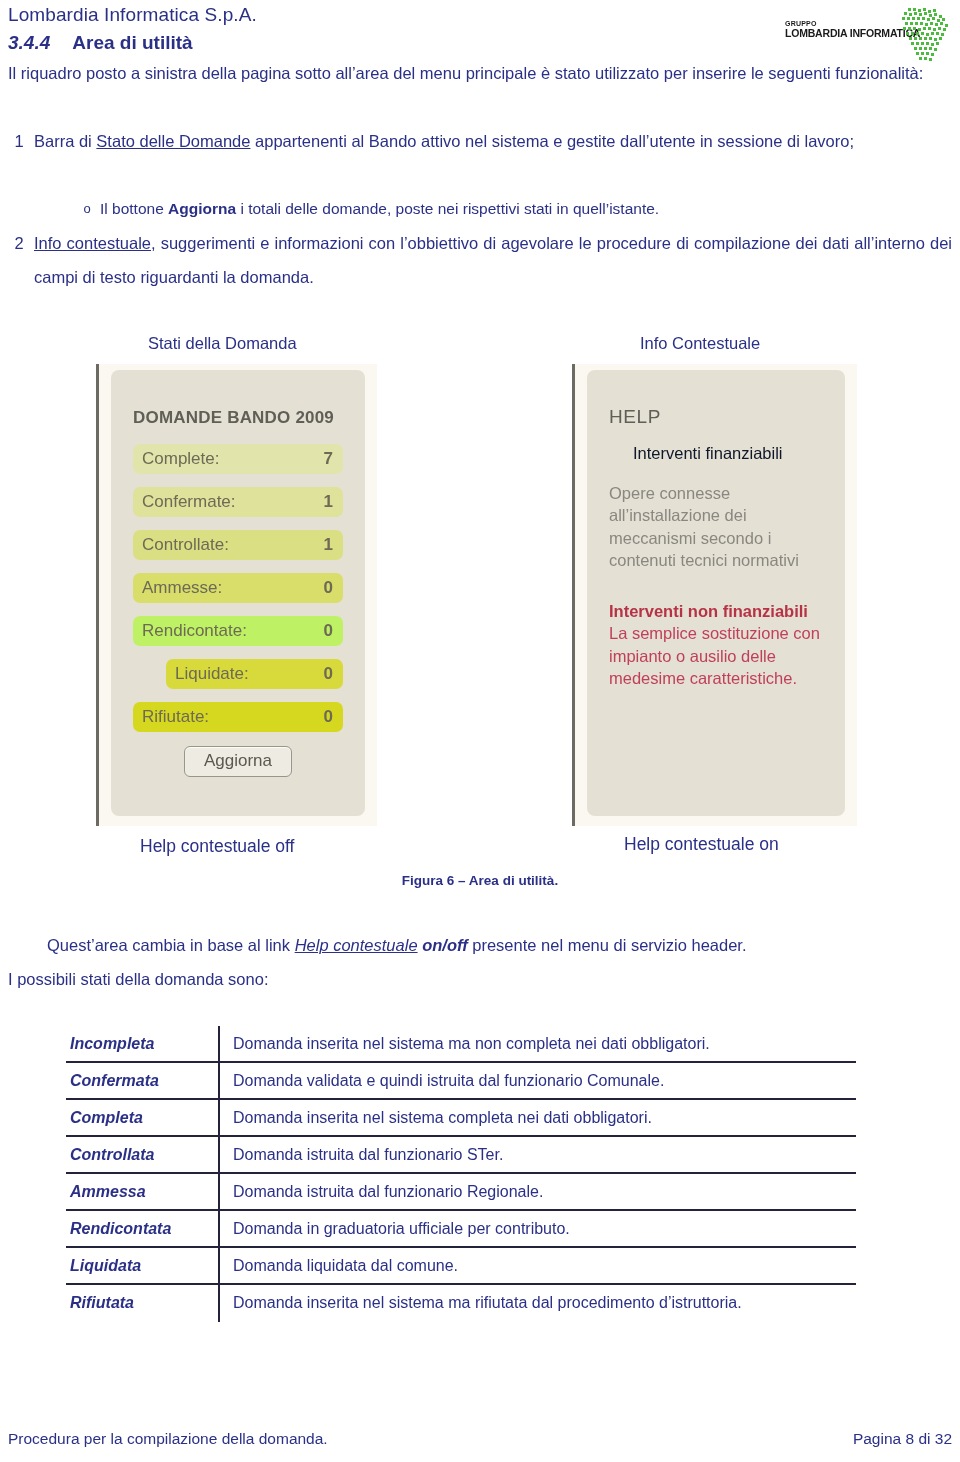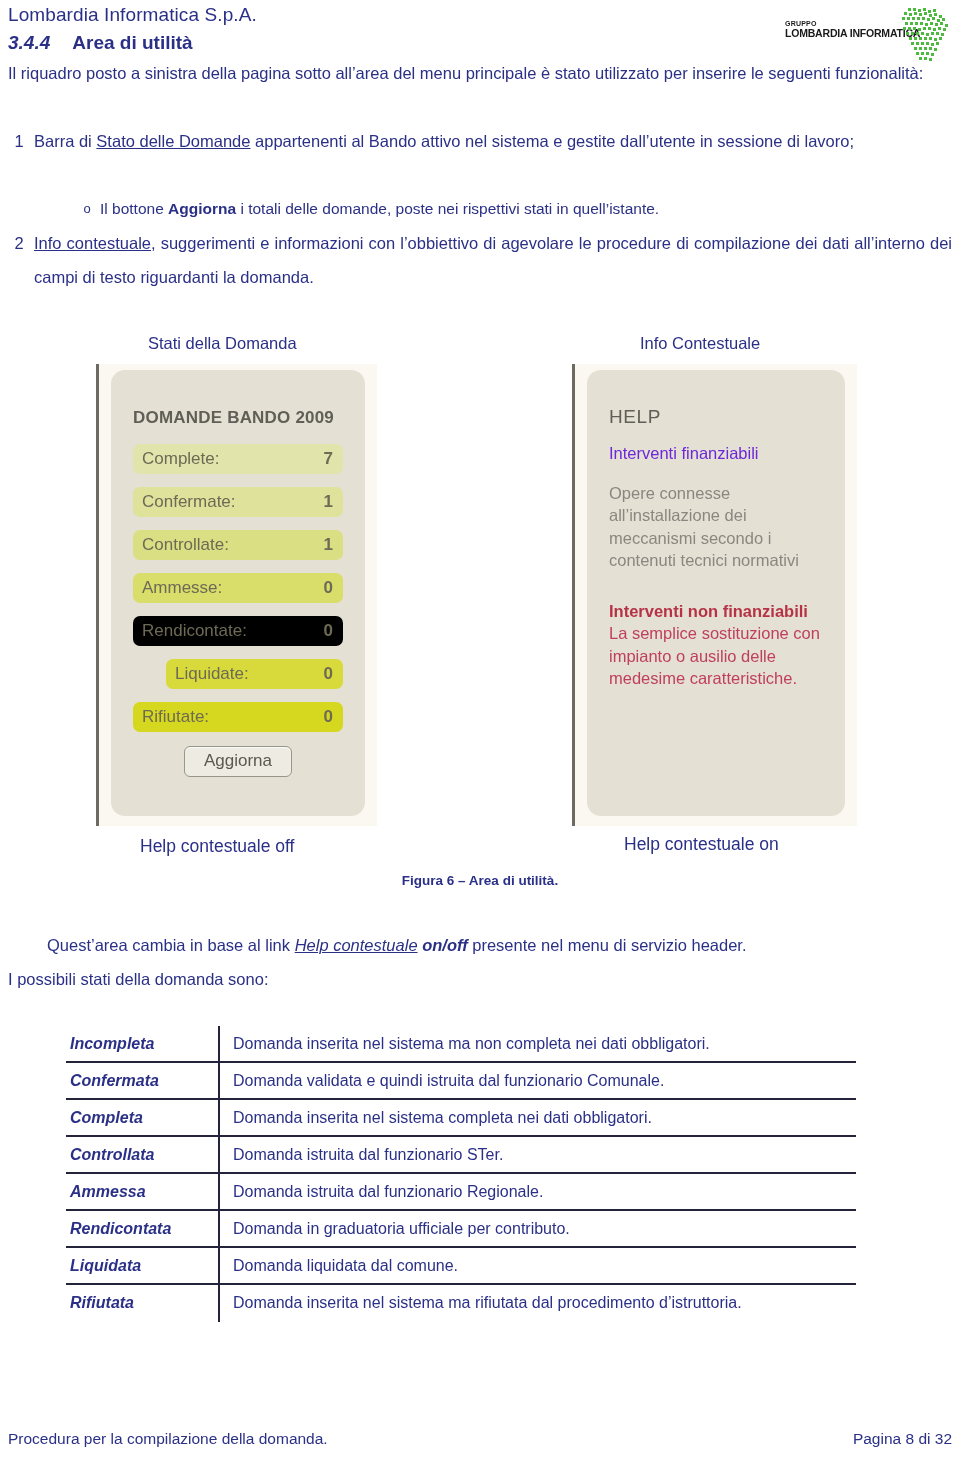--- a/index.html
+++ b/index.html
@@ -135,21 +135,21 @@
   .shot-left  { left: 96px;  top: 364px; width: 278px; height: 462px; }
   .shot-right { left: 572px; top: 364px; width: 282px; height: 462px; }
 
   .panel {
     position: absolute;
     left: 12px;
     top: 6px;
     right: 12px;
     bottom: 10px;
     background: #e4e0d4;
-    border-radius: 14px;
+    border-radius: 8px;
   }
 
   .panel-title {
     position: absolute;
     left: 22px;
     font-size: 17px;
     font-weight: bold;
     color: #5f5f57;
     letter-spacing: 0.2px;
     white-space: nowrap;
@@ -203,21 +203,21 @@
   }
 
   .help-body {
     position: absolute;
     left: 22px;
     right: 18px;
     top: 72px;
     font-size: 16.5px;
     line-height: 22.5px;
   }
-  .help-h-gray { color: #6d28d9; }
+  .help-h-gray { color: #0f172a; margin-left: 24px; }
   .help-p-gray { color: #8a8780; margin-top: 17px; }
   .help-h-red  { color: #b63346; font-weight: bold; }
   .help-p-red  { color: #c0405a; }
   .help-gap { height: 28px; }
 
   .cap-bold {
     position: absolute;
     font-size: 17.5px;
     font-weight: normal;
     color: #2b3087;
@@ -407,21 +407,21 @@
           <span class="bar-value">1</span>
         </div>
         <div class="bar" style="background: rgb(219, 223, 131);">
           <span class="bar-label">Controllate:</span>
           <span class="bar-value">1</span>
         </div>
         <div class="bar" style="background: rgb(217, 221, 106);">
           <span class="bar-label">Ammesse:</span>
           <span class="bar-value">0</span>
         </div>
-        <div class="bar" style="background: #000000;">
+        <div class="bar" style="background: #bef264;">
           <span class="bar-label">Rendicontate:</span>
           <span class="bar-value">0</span>
         </div>
         <div class="bar" style="background: rgb(216, 218, 59); margin-left: 33px;">
           <span class="bar-label">Liquidate:</span>
           <span class="bar-value">0</span>
         </div>
         <div class="bar" style="background: rgb(214, 216, 32);">
           <span class="bar-label">Rifiutate:</span>
           <span class="bar-value">0</span>

